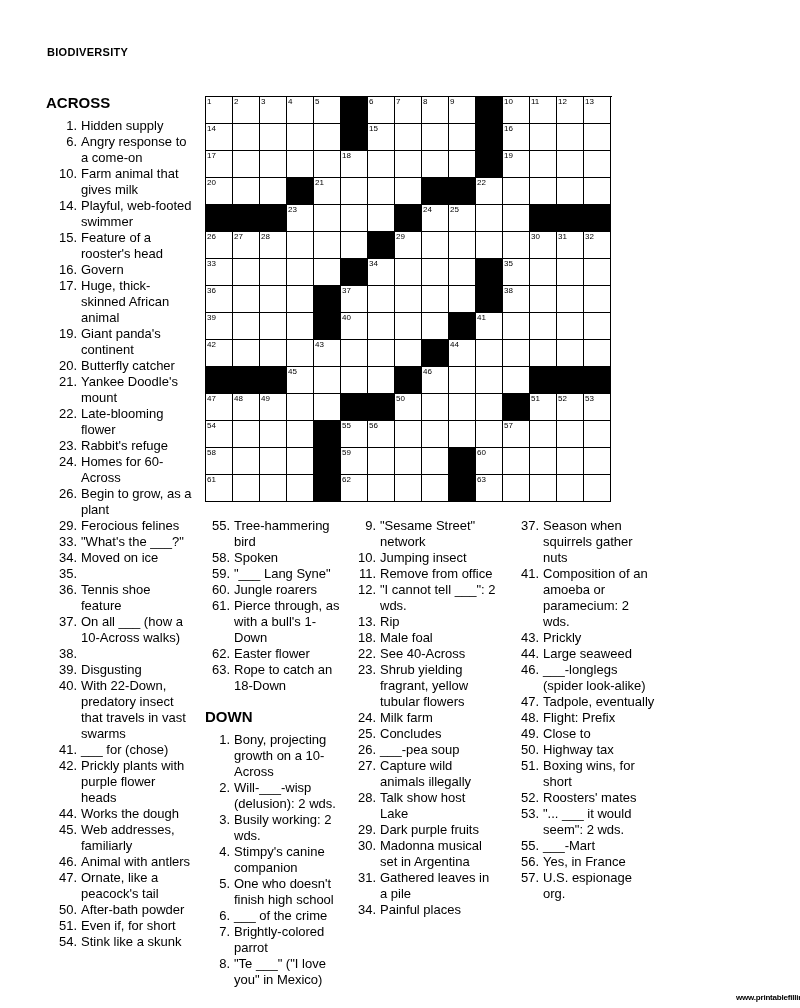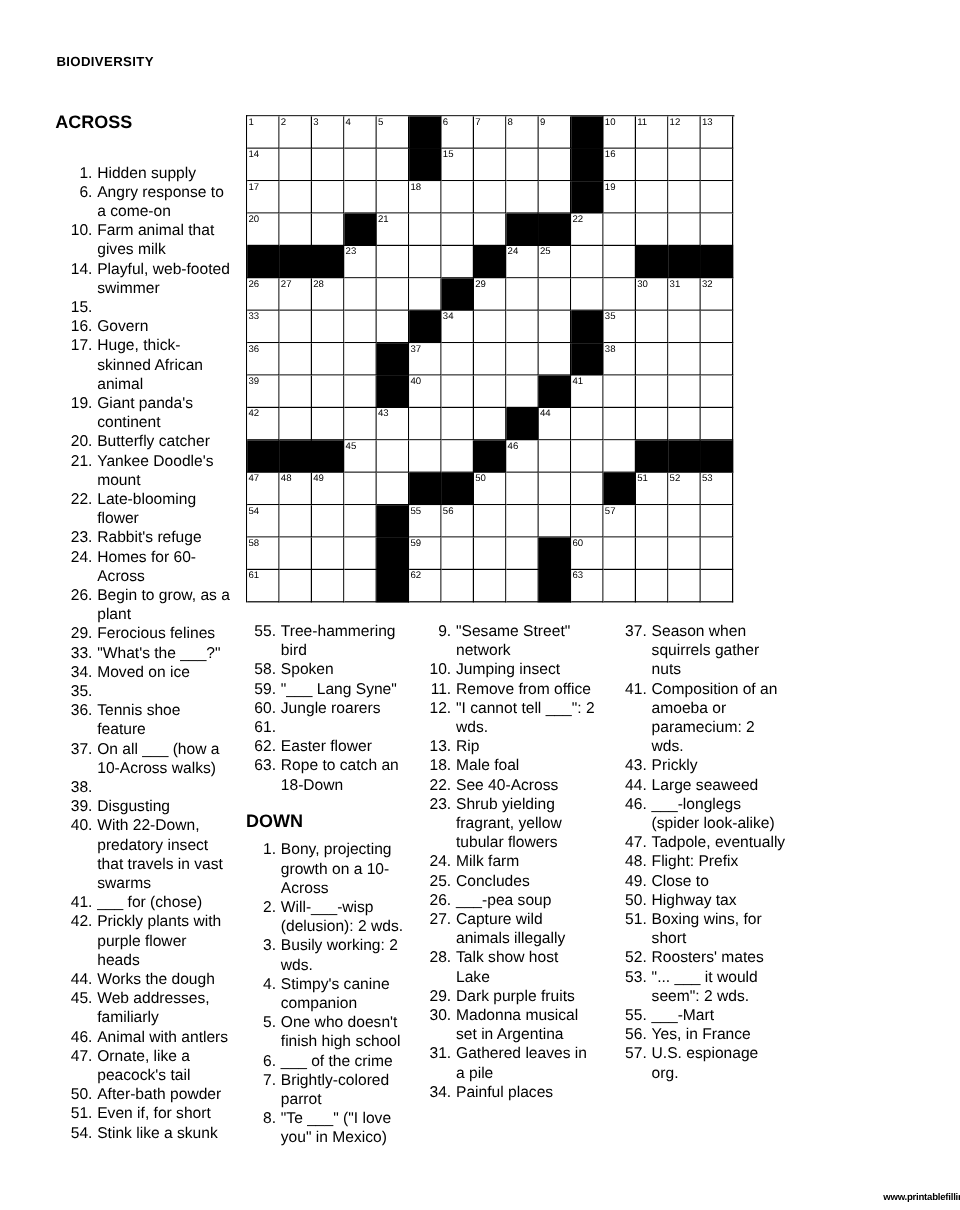--- a/index.html
+++ b/index.html
@@ -1,18 +1,18 @@
 <!DOCTYPE html>
 <html><head>
 <meta charset="utf-8">
 <style>
   html,body{margin:0;padding:0;background:#fff;}
   body{width:800px;height:1008px;position:relative;font-family:"Liberation Sans",sans-serif;color:#000;}
   .title{position:absolute;left:47px;top:46px;font-size:11px;font-weight:bold;margin:0;letter-spacing:.3px;}
-  .hdr{font-size:15px;font-weight:bold;margin:0 0 24px 0;line-height:18px;}
+  .hdr{font-size:15px;font-weight:bold;margin:0 0 6px 0;line-height:18px;}
   .col{position:absolute;}
   .colL{left:46px;top:94px;width:147px;}
   .col2{left:205px;top:518px;width:141px;}
   .col3{left:345px;top:518px;width:151px;}
   .col4{left:508px;top:518px;width:148px;}
   .clue{display:flex;font-size:13px;line-height:16px;}
   .cn{text-align:right;white-space:nowrap;}
   .colL .cn{flex:0 0 31px;}
   .col2 .cn{flex:0 0 25px;}
   .col3 .cn{flex:0 0 31px;}
@@ -398,20 +398,21 @@
       <div class="clue">
         <span class="cn">10.</span>
         <span class="ct">Farm animal that gives milk</span>
       </div>
       <div class="clue">
         <span class="cn">14.</span>
         <span class="ct">Playful, web-footed swimmer</span>
       </div>
       <div class="clue">
         <span class="cn">15.</span>
+        <span class="ct">Feature of a rooster's head</span>
       </div>
       <div class="clue">
         <span class="cn">16.</span>
         <span class="ct">Govern</span>
       </div>
       <div class="clue">
         <span class="cn">17.</span>
         <span class="ct">Huge, thick-skinned African animal</span>
       </div>
       <div class="clue">
@@ -528,20 +529,21 @@
       <div class="clue">
         <span class="cn">59.</span>
         <span class="ct">"___ Lang Syne"</span>
       </div>
       <div class="clue">
         <span class="cn">60.</span>
         <span class="ct">Jungle roarers</span>
       </div>
       <div class="clue">
         <span class="cn">61.</span>
+        <span class="ct">Pierce through, as with a bull's 1-Down</span>
       </div>
       <div class="clue">
         <span class="cn">62.</span>
         <span class="ct">Easter flower</span>
       </div>
       <div class="clue">
         <span class="cn">63.</span>
         <span class="ct">Rope to catch an 18-Down</span>
       </div>
     </div>

